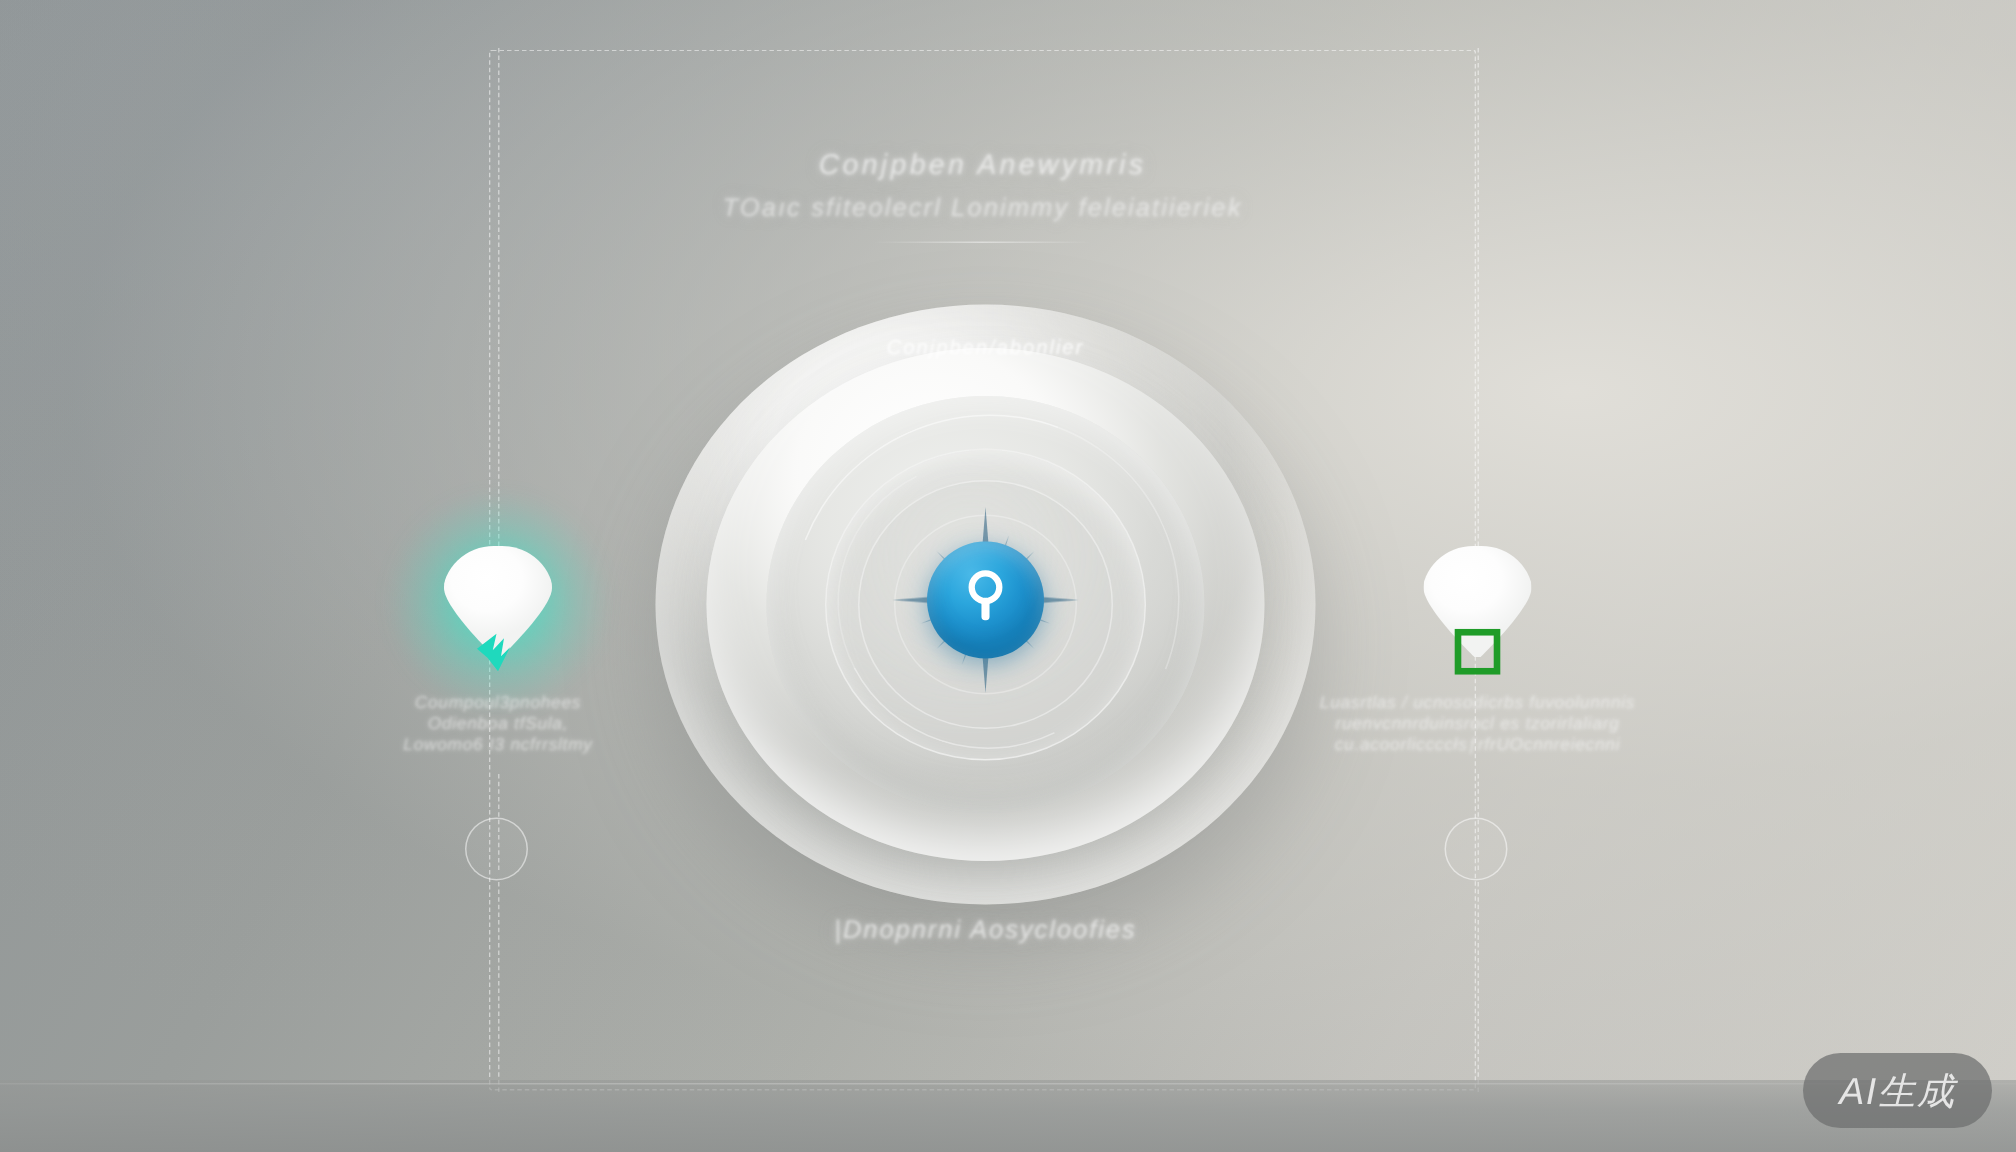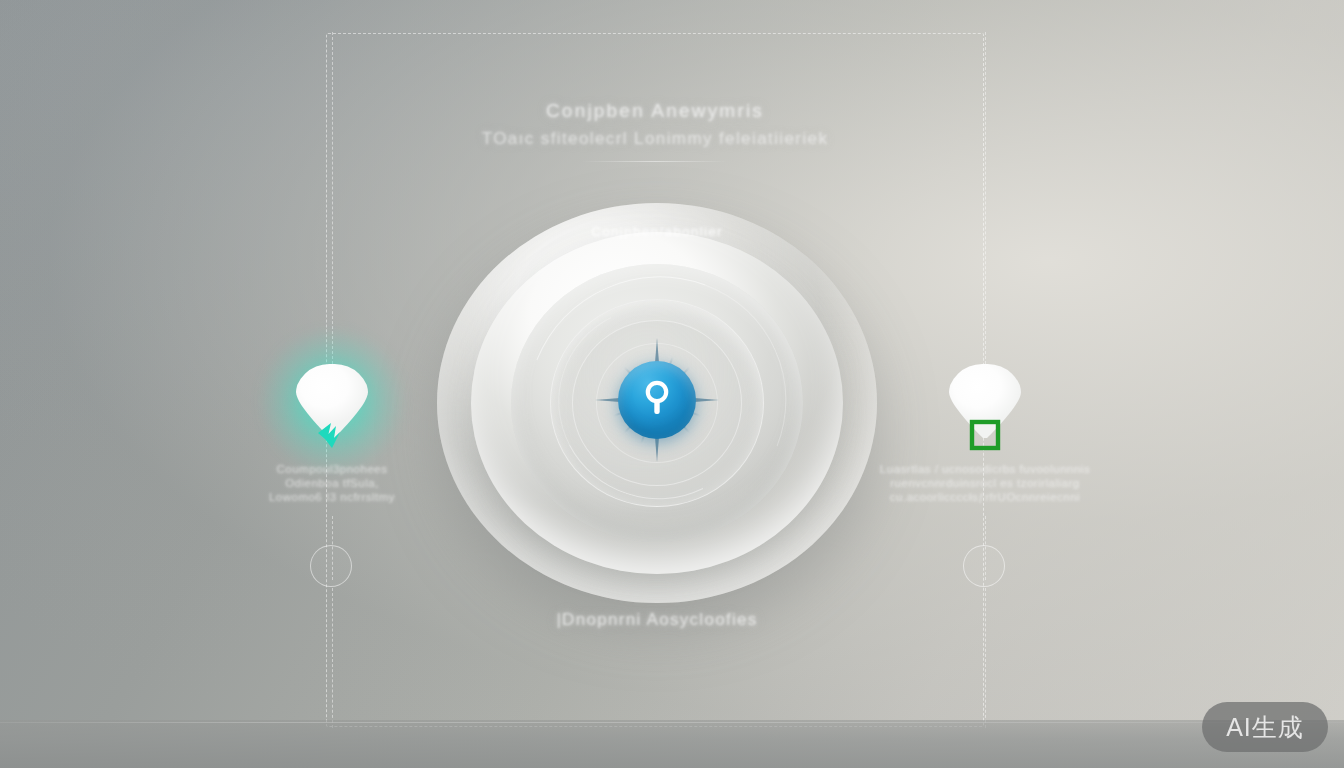--- a/index.html
+++ b/index.html
@@ -17,20 +17,21 @@
 
   #stage {
     position: relative;
     width: 1344px;
     height: 768px;
     overflow: hidden;
     background:
       radial-gradient(120% 100% at 78% 34%, rgba(226,224,218,0.95) 0%, rgba(208,207,201,0.55) 34%, rgba(160,163,162,0.08) 62%, rgba(140,145,146,0) 80%),
       radial-gradient(90% 80% at 18% 12%, rgba(150,156,158,0.85) 0%, rgba(150,156,158,0.0) 60%),
       linear-gradient(118deg, #8d9395 0%, #9a9e9c 28%, #aeb0ab 52%, #c6c5c0 74%, #d4d2cc 100%);
+    font-style: italic;
   }
 
   
   .ground {
     position: absolute;
     left: 0;
     right: 0;
     bottom: 0;
     height: 48px;
     background: linear-gradient(180deg, rgba(150,152,150,0.55) 0%, rgba(146,149,148,0.75) 40%, rgba(140,143,142,0.85) 100%);

